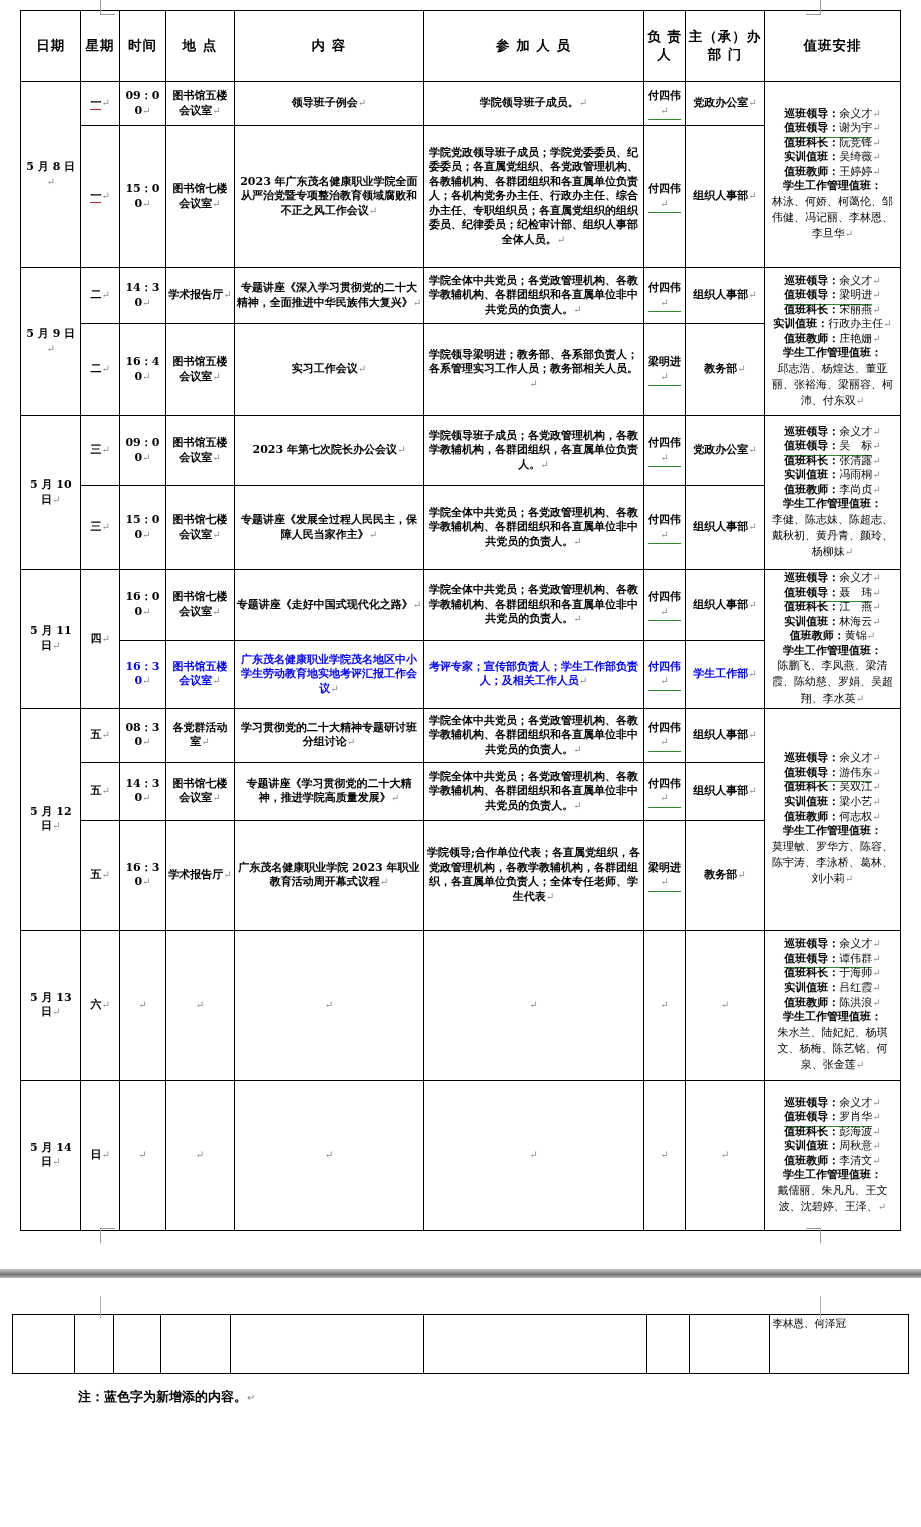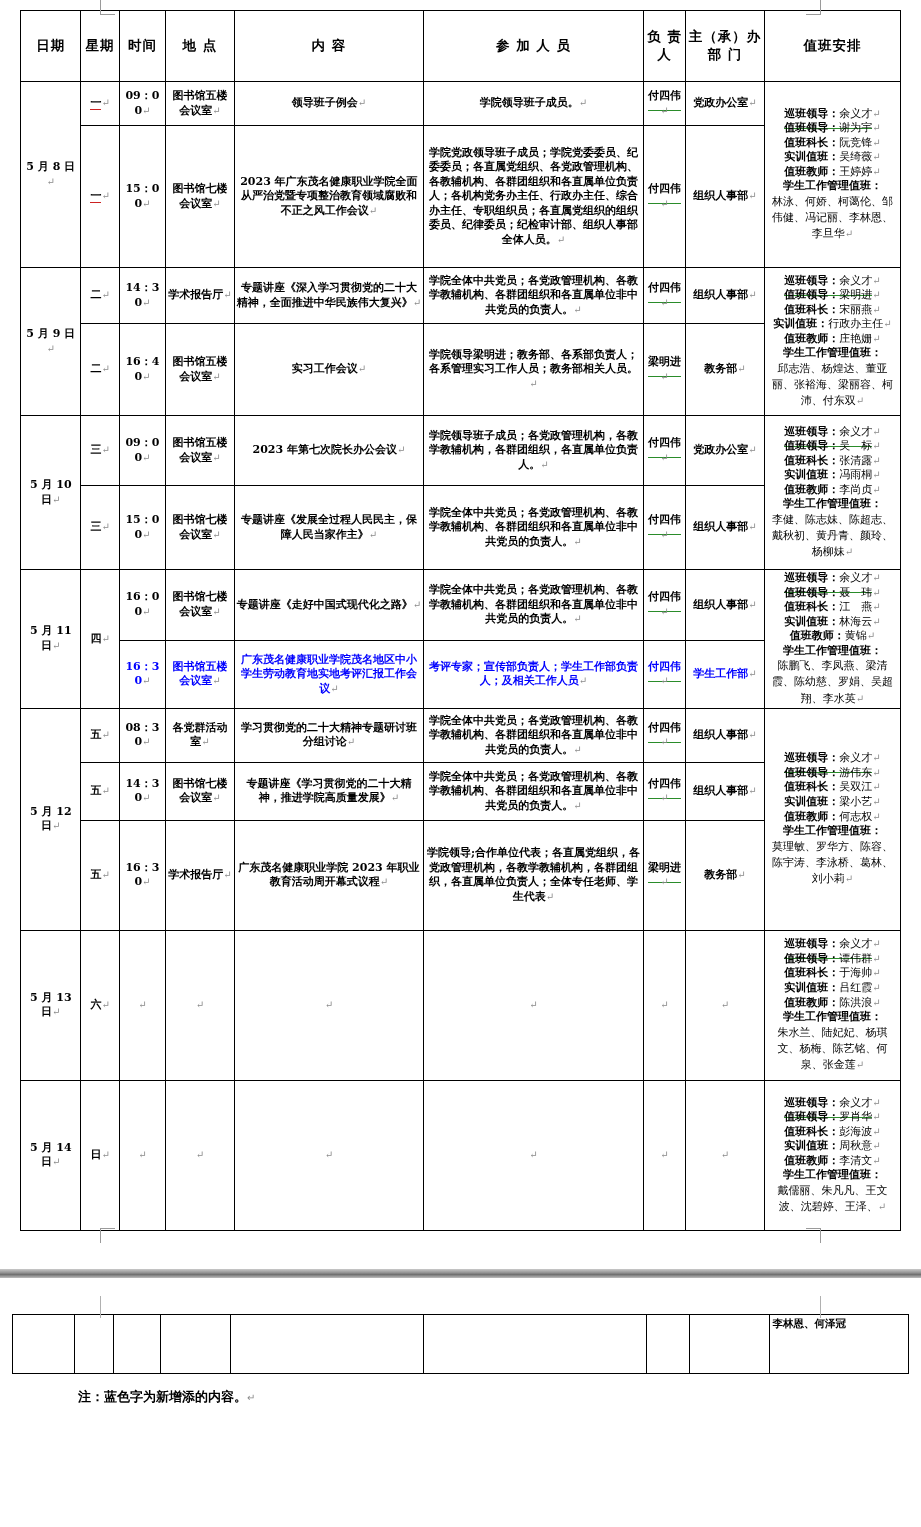--- a/index.html
+++ b/index.html
@@ -77,21 +77,21 @@
   td.duty .lbl{font-weight:700;}
   td.duty .nm{font-weight:400;}
   td.duty .row{white-space:nowrap;text-align:center;}
   td.duty .names{font-weight:400;line-height:1.48;}
   .blue{color:#0000ff;}
   .u-green{
     background-image:linear-gradient(to right,#2a8c2a 0,#2a8c2a 100%);
     background-repeat:repeat-x;
     background-size:4px 1px;
     background-position:0 100%;
-    padding-bottom:9px;
+    padding-bottom:18px;
   }
   .u-red{
     background-image:linear-gradient(to right,#cc2222 0,#cc2222 100%);
     background-repeat:repeat-x;
     background-size:4px 1px;
     background-position:0 100%;
     padding-bottom:1px;
   }
 
   
@@ -348,21 +348,21 @@
         </tr>
       </tbody>
   </table>
 
   <div class="mark m-bl" style="bottom:auto;top:1228px;"></div>
   <div class="mark m-br" style="bottom:auto;top:1228px;"></div>
 
   <div class="pagebreak"></div>
   <div class="gap"></div>
 
-  <div style="position:relative;font-weight:bold;">
+  <div style="position:relative;">
     <div class="tickmark" style="left:100px;top:-18px;"></div>
     <div class="tickmark" style="right:100px;top:-18px;"></div>
     <table class="tail">
       <colgroup>
         <col class="c-date">
           <col class="c-week">
           <col class="c-time">
           <col class="c-place">
         <col class="c-content">
           <col class="c-people">

